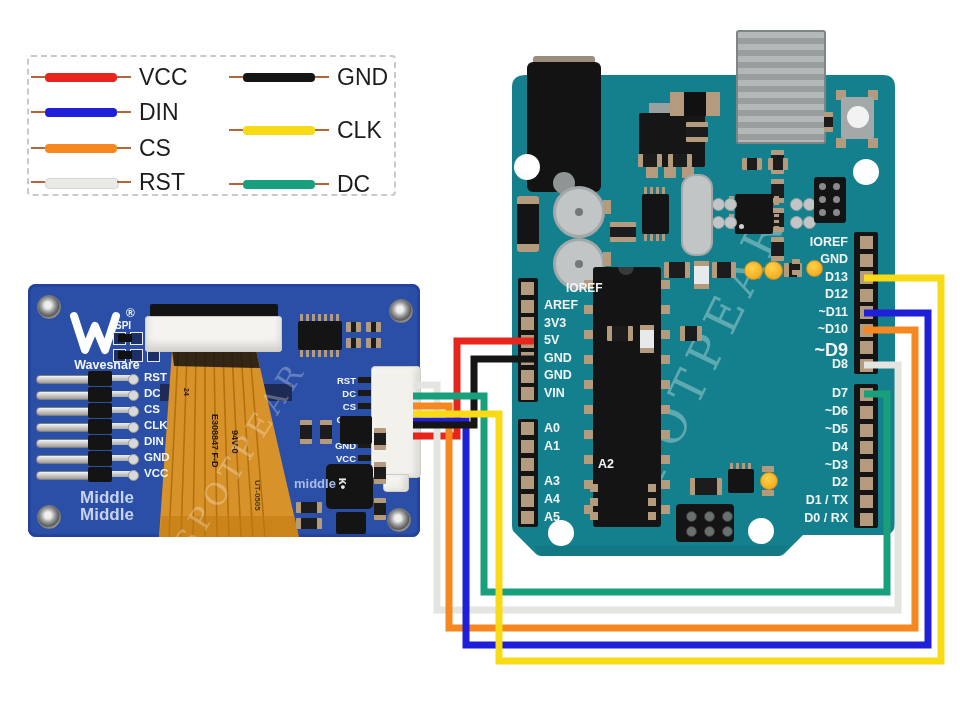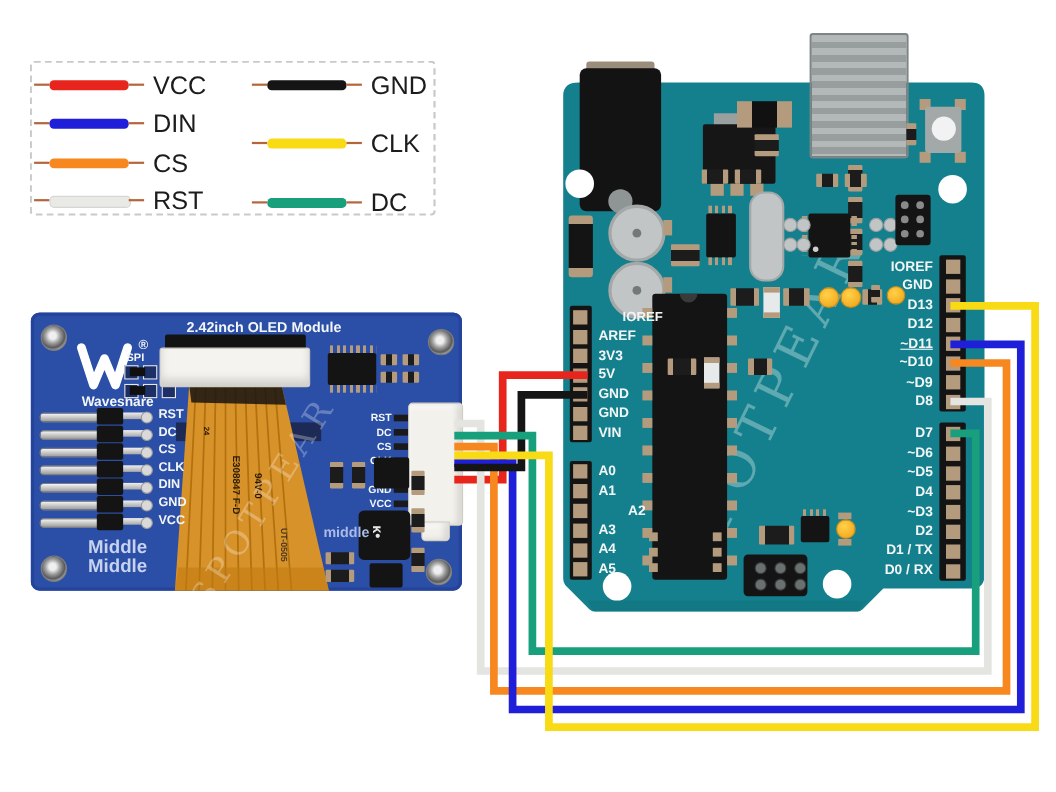--- a/index.html
+++ b/index.html
@@ -214,42 +214,42 @@
       <div class="abs pad" style="left: 521px; top: 369.75px; width: 13px; height: 13px;"></div>
       <div class="abs lbl" style="left: 544px; top: 368.25px; width: 70px; text-align: left; font-size: 12.5px;">GND</div>
       <div class="abs pad" style="left: 521px; top: 387.25px; width: 13px; height: 13px;"></div>
       <div class="abs lbl" style="left: 544px; top: 385.75px; width: 70px; text-align: left; font-size: 12.5px;">VIN</div>
       <div class="abs" style="left: 518px; top: 419px; width: 20px; height: 108px; background: rgb(20, 20, 20); border-radius: 2px;"></div>
       <div class="abs pad" style="left: 521px; top: 422.4px; width: 13px; height: 13px;"></div>
       <div class="abs lbl" style="left: 544px; top: 420.9px; width: 70px; text-align: left; font-size: 12.5px;">A0</div>
       <div class="abs pad" style="left: 521px; top: 440.2px; width: 13px; height: 13px;"></div>
       <div class="abs lbl" style="left: 544px; top: 438.7px; width: 70px; text-align: left; font-size: 12.5px;">A1</div>
       <div class="abs pad" style="left: 521px; top: 458px; width: 13px; height: 13px;"></div>
-      <div class="abs lbl" style="left: 544px; top: 456.5px; width: 70px; text-align: center; font-size: 12.5px;">A2</div>
+      <div class="abs lbl" style="left: 544px; top: 456.5px; width: 70px; text-align: right; font-size: 12.5px;">A2</div>
       <div class="abs pad" style="left: 521px; top: 475.8px; width: 13px; height: 13px;"></div>
       <div class="abs lbl" style="left: 544px; top: 474.3px; width: 70px; text-align: left; font-size: 12.5px;">A3</div>
       <div class="abs pad" style="left: 521px; top: 493.6px; width: 13px; height: 13px;"></div>
       <div class="abs lbl" style="left: 544px; top: 492.1px; width: 70px; text-align: left; font-size: 12.5px;">A4</div>
       <div class="abs pad" style="left: 521px; top: 511.4px; width: 13px; height: 13px;"></div>
       <div class="abs lbl" style="left: 544px; top: 509.9px; width: 70px; text-align: left; font-size: 12.5px;">A5</div>
       <div class="abs" style="left: 854px; top: 232px; width: 24px; height: 142px; background: rgb(20, 20, 20); border-radius: 2px;"></div>
       <div class="abs pad" style="left: 860px; top: 236.25px; width: 13px; height: 13px;"></div>
       <div class="abs lbl" style="left: 776px; top: 234.75px; width: 72px; text-align: right; font-size: 12.5px;">IOREF</div>
       <div class="abs pad" style="left: 860px; top: 253.75px; width: 13px; height: 13px;"></div>
       <div class="abs lbl" style="left: 776px; top: 252.25px; width: 72px; text-align: right; font-size: 12.5px;">GND</div>
       <div class="abs pad" style="left: 860px; top: 271.25px; width: 13px; height: 13px;"></div>
       <div class="abs lbl" style="left: 776px; top: 269.75px; width: 72px; text-align: right; font-size: 12.5px;">D13</div>
       <div class="abs pad" style="left: 860px; top: 288.75px; width: 13px; height: 13px;"></div>
       <div class="abs lbl" style="left: 776px; top: 287.25px; width: 72px; text-align: right; font-size: 12.5px;">D12</div>
       <div class="abs pad" style="left: 860px; top: 306.25px; width: 13px; height: 13px;"></div>
-      <div class="abs lbl" style="left: 776px; top: 304.75px; width: 72px; text-align: right; font-size: 12.5px; text-decoration: underline;">~D11</div>
+      <div class="abs lbl" style="left: 776px; top: 304.75px; width: 72px; text-align: right; font-size: 12.5px;">~D11</div>
       <div class="abs pad" style="left: 860px; top: 323.75px; width: 13px; height: 13px;"></div>
       <div class="abs lbl" style="left: 776px; top: 322.25px; width: 72px; text-align: right; font-size: 12.5px;">~D10</div>
       <div class="abs pad" style="left: 860px; top: 341.25px; width: 13px; height: 13px;"></div>
-      <div class="abs lbl" style="left: 776px; top: 339.75px; width: 72px; text-align: right; font-size: 13px;">~D9</div>
+      <div class="abs lbl" style="left: 776px; top: 339.75px; width: 72px; text-align: right; font-size: 18px;">~D9</div>
       <div class="abs pad" style="left: 860px; top: 358.75px; width: 13px; height: 13px;"></div>
       <div class="abs lbl" style="left: 776px; top: 357.25px; width: 72px; text-align: right; font-size: 12.5px;">D8</div>
       <div class="abs" style="left: 854px; top: 384px; width: 24px; height: 144px; background: rgb(20, 20, 20); border-radius: 2px;"></div>
       <div class="abs pad" style="left: 860px; top: 387.9px; width: 13px; height: 13px;"></div>
       <div class="abs lbl" style="left: 776px; top: 386.4px; width: 72px; text-align: right; font-size: 12.5px;">D7</div>
       <div class="abs pad" style="left: 860px; top: 405.7px; width: 13px; height: 13px;"></div>
       <div class="abs lbl" style="left: 776px; top: 404.2px; width: 72px; text-align: right; font-size: 12.5px;">~D6</div>
       <div class="abs pad" style="left: 860px; top: 423.5px; width: 13px; height: 13px;"></div>
       <div class="abs lbl" style="left: 776px; top: 422px; width: 72px; text-align: right; font-size: 12.5px;">~D5</div>
       <div class="abs pad" style="left: 860px; top: 441.3px; width: 13px; height: 13px;"></div>
@@ -258,21 +258,20 @@
       <div class="abs lbl" style="left: 776px; top: 457.6px; width: 72px; text-align: right; font-size: 12.5px;">~D3</div>
       <div class="abs pad" style="left: 860px; top: 476.9px; width: 13px; height: 13px;"></div>
       <div class="abs lbl" style="left: 776px; top: 475.4px; width: 72px; text-align: right; font-size: 12.5px;">D2</div>
       <div class="abs pad" style="left: 860px; top: 494.7px; width: 13px; height: 13px;"></div>
       <div class="abs lbl" style="left: 776px; top: 493.2px; width: 72px; text-align: right; font-size: 12.5px;">D1 / TX</div>
       <div class="abs pad" style="left: 860px; top: 512.5px; width: 13px; height: 13px;"></div>
       <div class="abs lbl" style="left: 776px; top: 511px; width: 72px; text-align: right; font-size: 12.5px;">D0 / RX</div>
     </div>
 
   <div class="oled" style="background: rgb(43, 78, 166);">
-    <div class="abs lbl" style="left:92px;top:6px;width:240px;text-align:center;font-size:13px;">2.42inch OLED Module</div>
 
     <div class="screw" style="left:9px;top:11px;"></div>
     <div class="screw" style="left:361px;top:15px;"></div>
     <div class="screw" style="left:9px;top:221px;"></div>
     <div class="screw" style="left:359px;top:224px;"></div>
 
     <svg class="abs" style="left:40px;top:26px;" width="58" height="46" viewBox="0 0 58 46">
       <path d="M6 6 L17 40 L27 16 L37 40 L48 6" fill="none" stroke="#ffffff" stroke-width="8" stroke-linecap="round" stroke-linejoin="round"></path>
     </svg>
     <div class="abs lbl" style="left:98px;top:22px;font-size:12px;">®</div>

